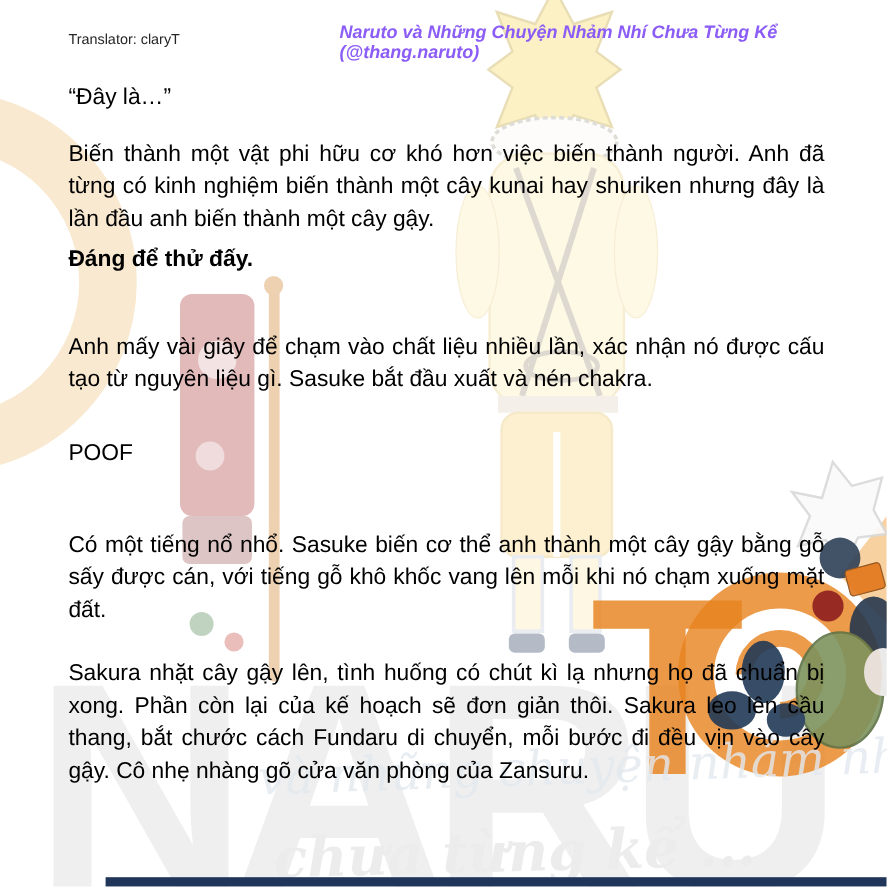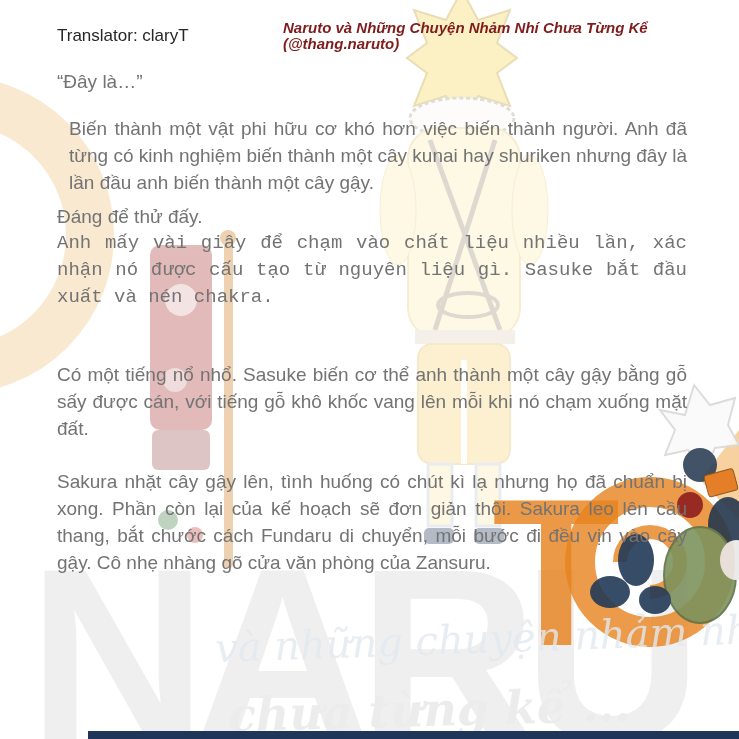--- a/index.html
+++ b/index.html
@@ -1,29 +1,29 @@
 <!DOCTYPE html>
 <html><head>
 <meta charset="utf-8">
 <style>
   html,body{margin:0;padding:0;background:#ffffff;}
   body{width:739px;height:739px;overflow:hidden;font-family:"Liberation Sans",sans-serif;}
   .page{position:relative;width:739px;height:739px;background:#ffffff;overflow:hidden;}
   .wm{position:absolute;left:0;top:0;z-index:0;pointer-events:none;}
   .content{position:relative;z-index:1;padding:20px 52px 0 57px;}
   .header{display:flex;align-items:flex-start;}
-  .translator{width:226px;padding-top:6px;font-size:17px;color:#262626;}
-  .title-block{width:380px;font-size:15px;line-height:16px;font-weight:bold;font-style:italic;color:#7f1d1d;}
-  p{margin:0;font-size:19px;line-height:27px;color:#737373;}
+  .translator{width:226px;padding-top:6px;font-size:12px;color:#262626;}
+  .title-block{width:380px;font-size:15px;line-height:16px;font-weight:bold;font-style:italic;color:#8b5cf6;}
+  p{margin:0;font-size:19px;line-height:27px;color:#000000;}
   .body-p{text-align:justify;}
   .dlg{text-align:left;}
   .m0{margin-top:16px;}
-  .m1{margin-top:20px;margin-left:12px;}
-  .m2{margin-top:7px;}
-  .m3{font-family:Liberation Mono, monospace;}
+  .m1{margin-top:20px;}
+  .m2{margin-top:7px;font-weight:bold;}
+  .m3{margin-top:46px;}
   .m4{margin-top:34px;}
   .m5{margin-top:50px;}
   .m6{margin-top:37px;}
   .m7{margin-top:26px;}
   .bottom-bar{position:absolute;left:88px;right:0;bottom:0;height:8px;background:#20355a;z-index:2;}
   .logo-letters{font-family:"Liberation Sans",sans-serif;font-weight:bold;}
   .script-wm{font-family:"DejaVu Serif",serif;font-style:italic;}
 </style>
 </head>
 <body>
@@ -98,18 +98,19 @@
       <div class="title-block">
         <div>Naruto và Những Chuyện Nhảm Nhí Chưa Từng Kể</div>
         <div>(@thang.naruto)</div>
       </div>
     </div>
 
     <p class="dlg m0">“Đây là…”</p>
     <p class="body-p m1">Biến thành một vật phi hữu cơ khó hơn việc biến thành người. Anh đã từng có kinh nghiệm biến thành một cây kunai hay shuriken nhưng đây là lần đầu anh biến thành một cây gậy.</p>
     <p class="dlg m2">Đáng để thử đấy.</p>
     <p class="body-p m3">Anh mấy vài giây để chạm vào chất liệu nhiều lần, xác nhận nó được cấu tạo từ nguyên liệu gì. Sasuke bắt đầu xuất và nén chakra.</p>
+    <p class="dlg m4">POOF</p>
     <p class="body-p m5">Có một tiếng nổ nhổ. Sasuke biến cơ thể anh thành một cây gậy bằng gỗ sấy được cán, với tiếng gỗ khô khốc vang lên mỗi khi nó chạm xuống mặt đất.</p>
     <p class="body-p m7">Sakura nhặt cây gậy lên, tình huống có chút kì lạ nhưng họ đã chuẩn bị xong. Phần còn lại của kế hoạch sẽ đơn giản thôi. Sakura leo lên cầu thang, bắt chước cách Fundaru di chuyển, mỗi bước đi đều vịn vào cây gậy. Cô nhẹ nhàng gõ cửa văn phòng của Zansuru.</p>
   </div>
 
   <div class="bottom-bar"></div>
 </div>
 
 </body></html>

